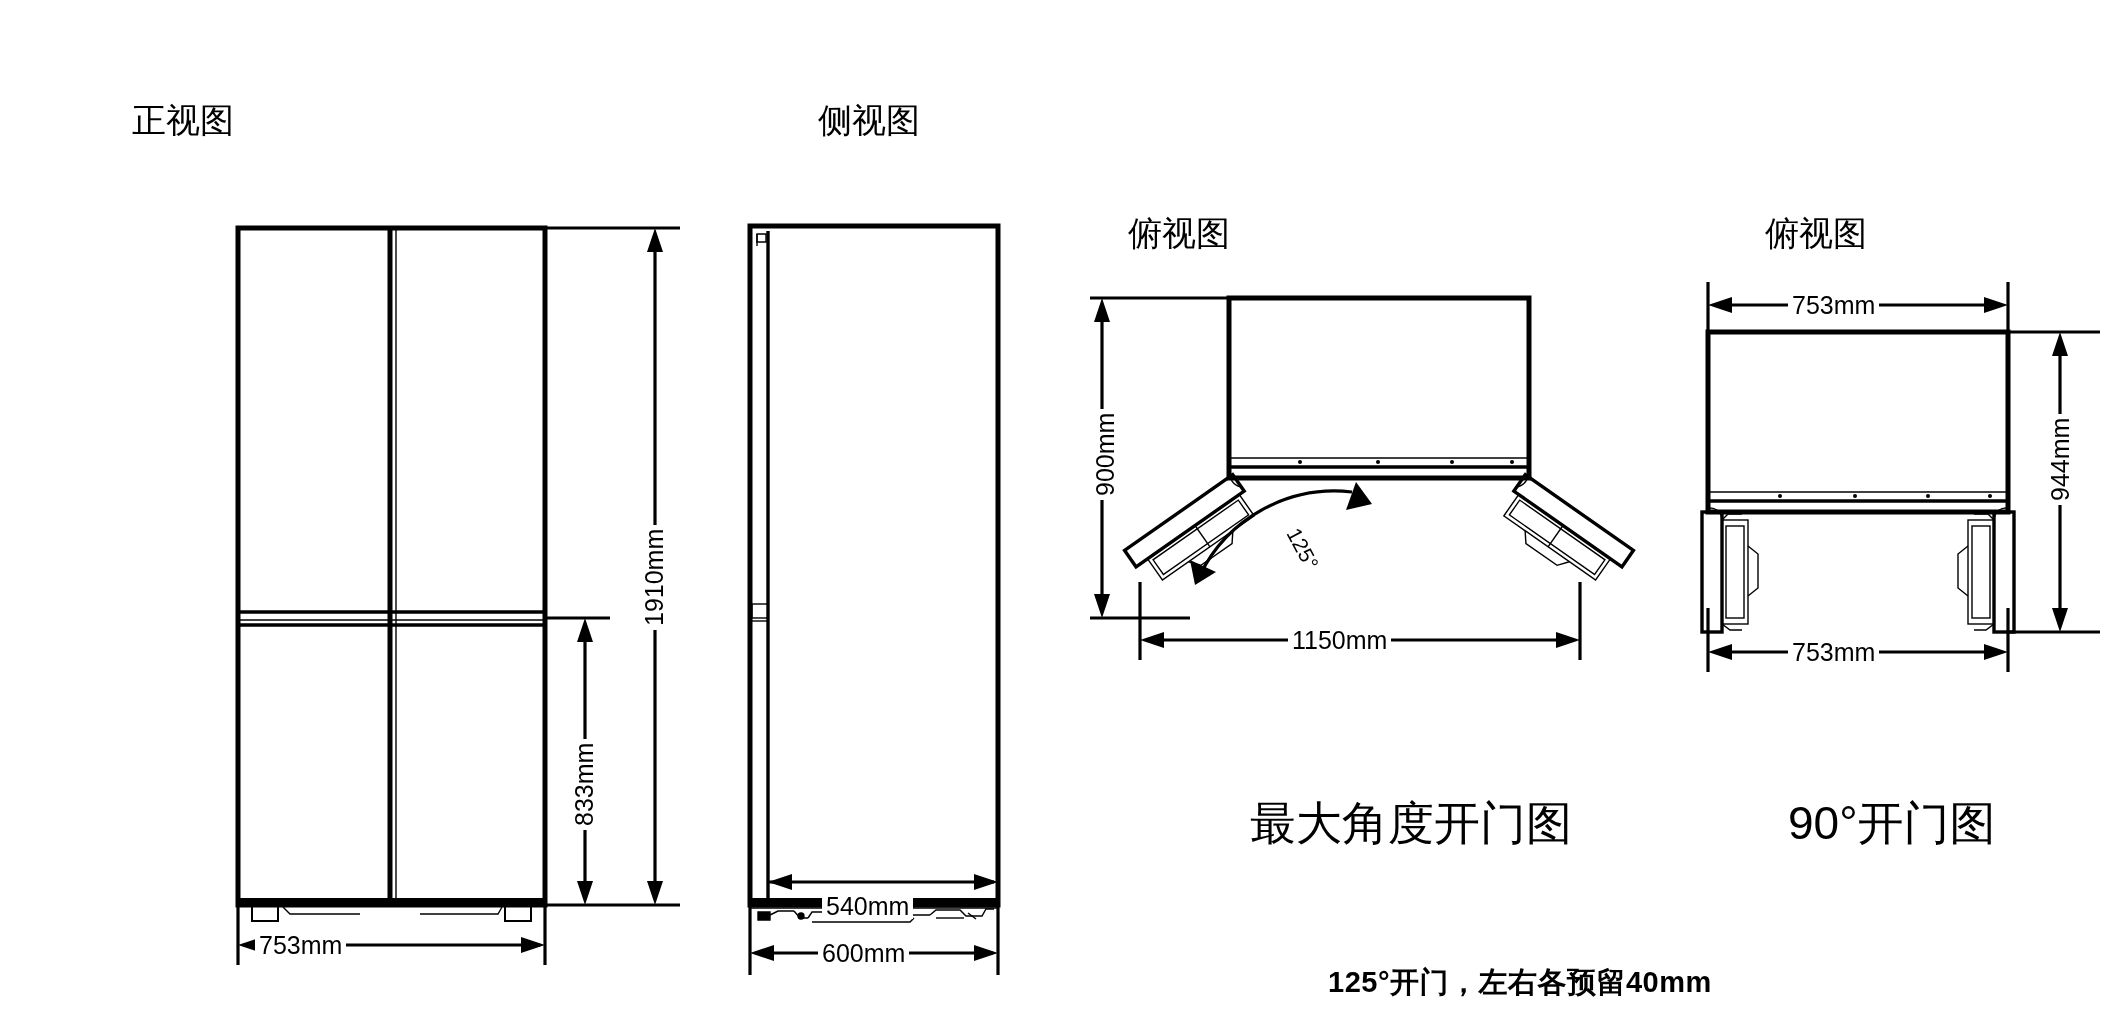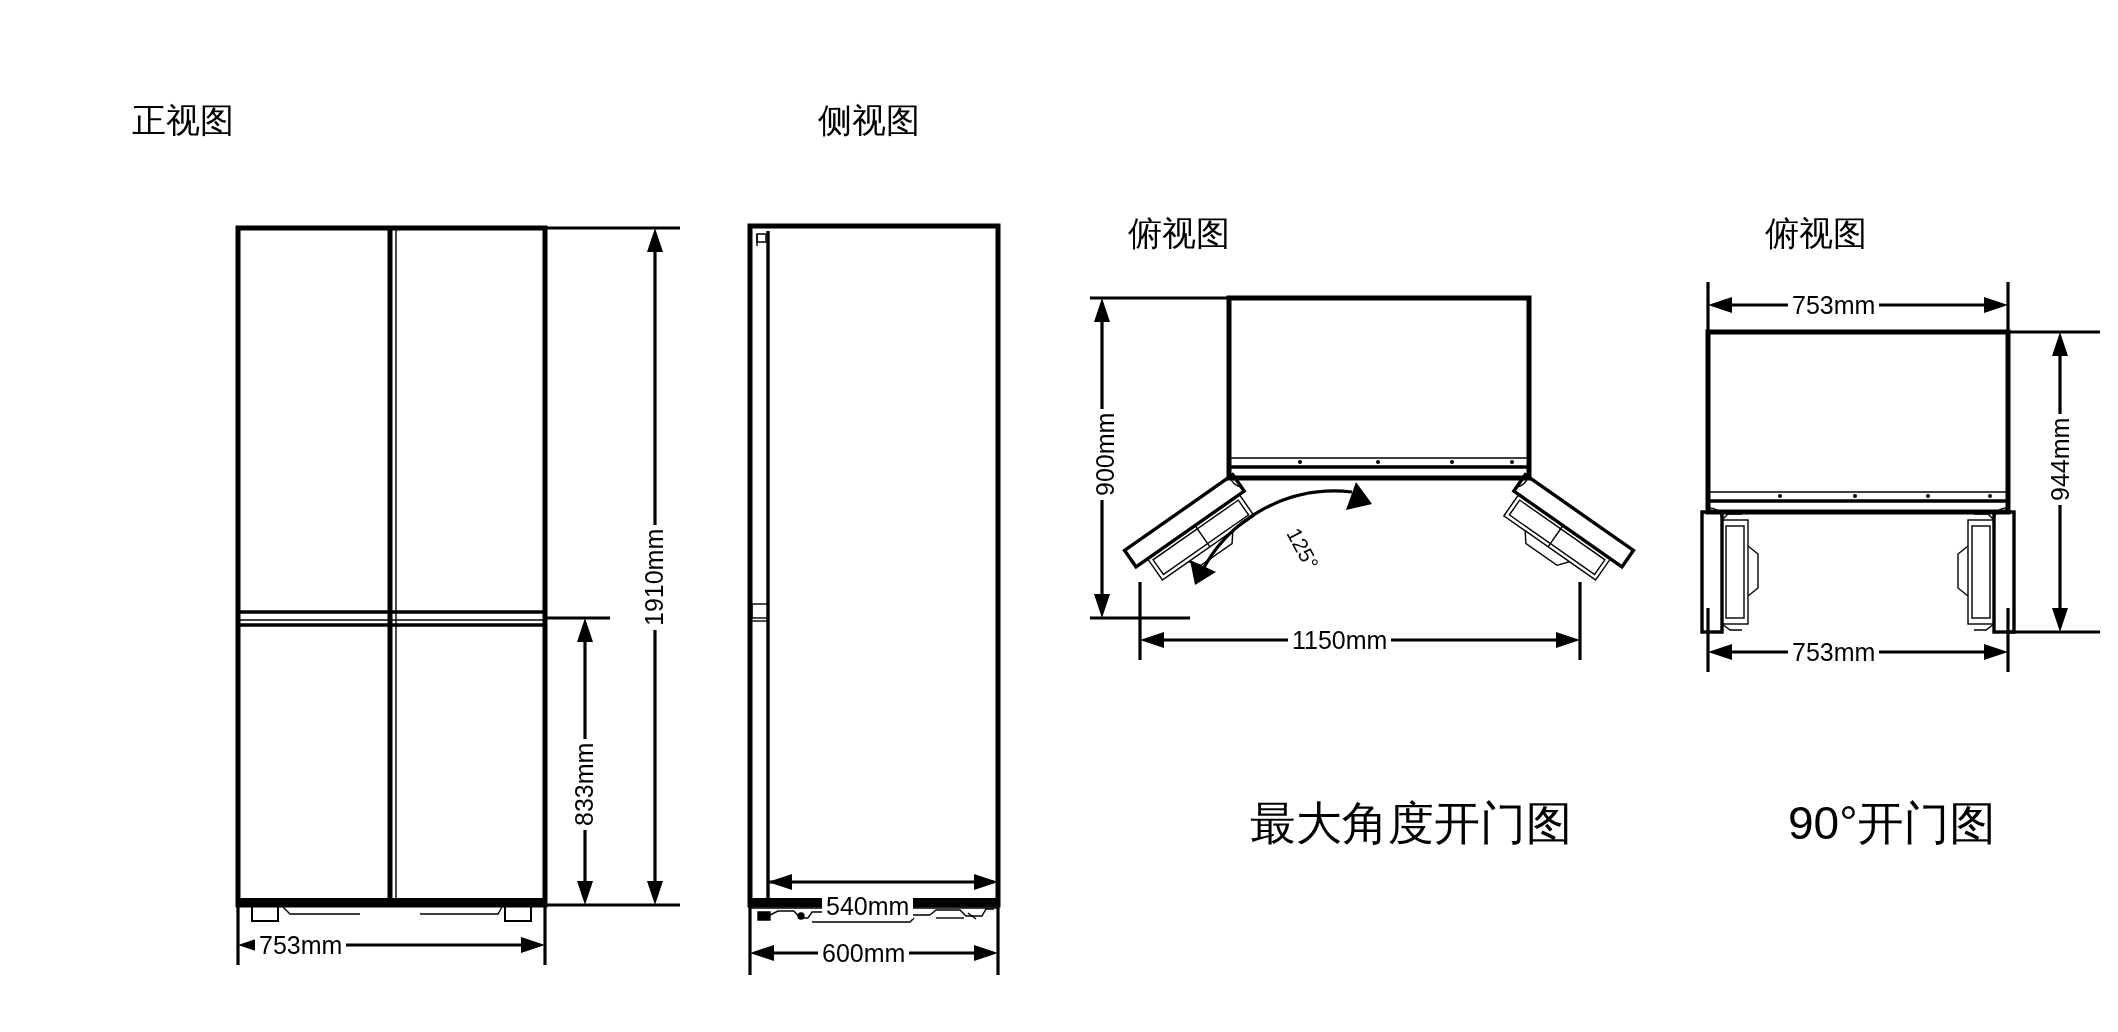--- a/index.html
+++ b/index.html
@@ -285,14 +285,15 @@
     <polygon points="68,392 92,384 92,400" class="fillk"></polygon>
     <polygon points="368,392 344,384 344,400" class="fillk"></polygon>
   </svg>
 
   <div class="dim-text" style="left:1788px; top:293px;">753mm</div>
   <div class="dim-text vert" style="left:2048px; top:505px;">944mm</div>
   <div class="dim-text" style="left:1788px; top:640px;">753mm</div>
 
   <div class="caption" style="left:1788px; top:800px;">90°开门图</div>
 
+  <div class="footnote" style="left:1328px; top:968px;">125°开门，左右各预留40mm</div>
 
 </div>
 
 </body></html>

